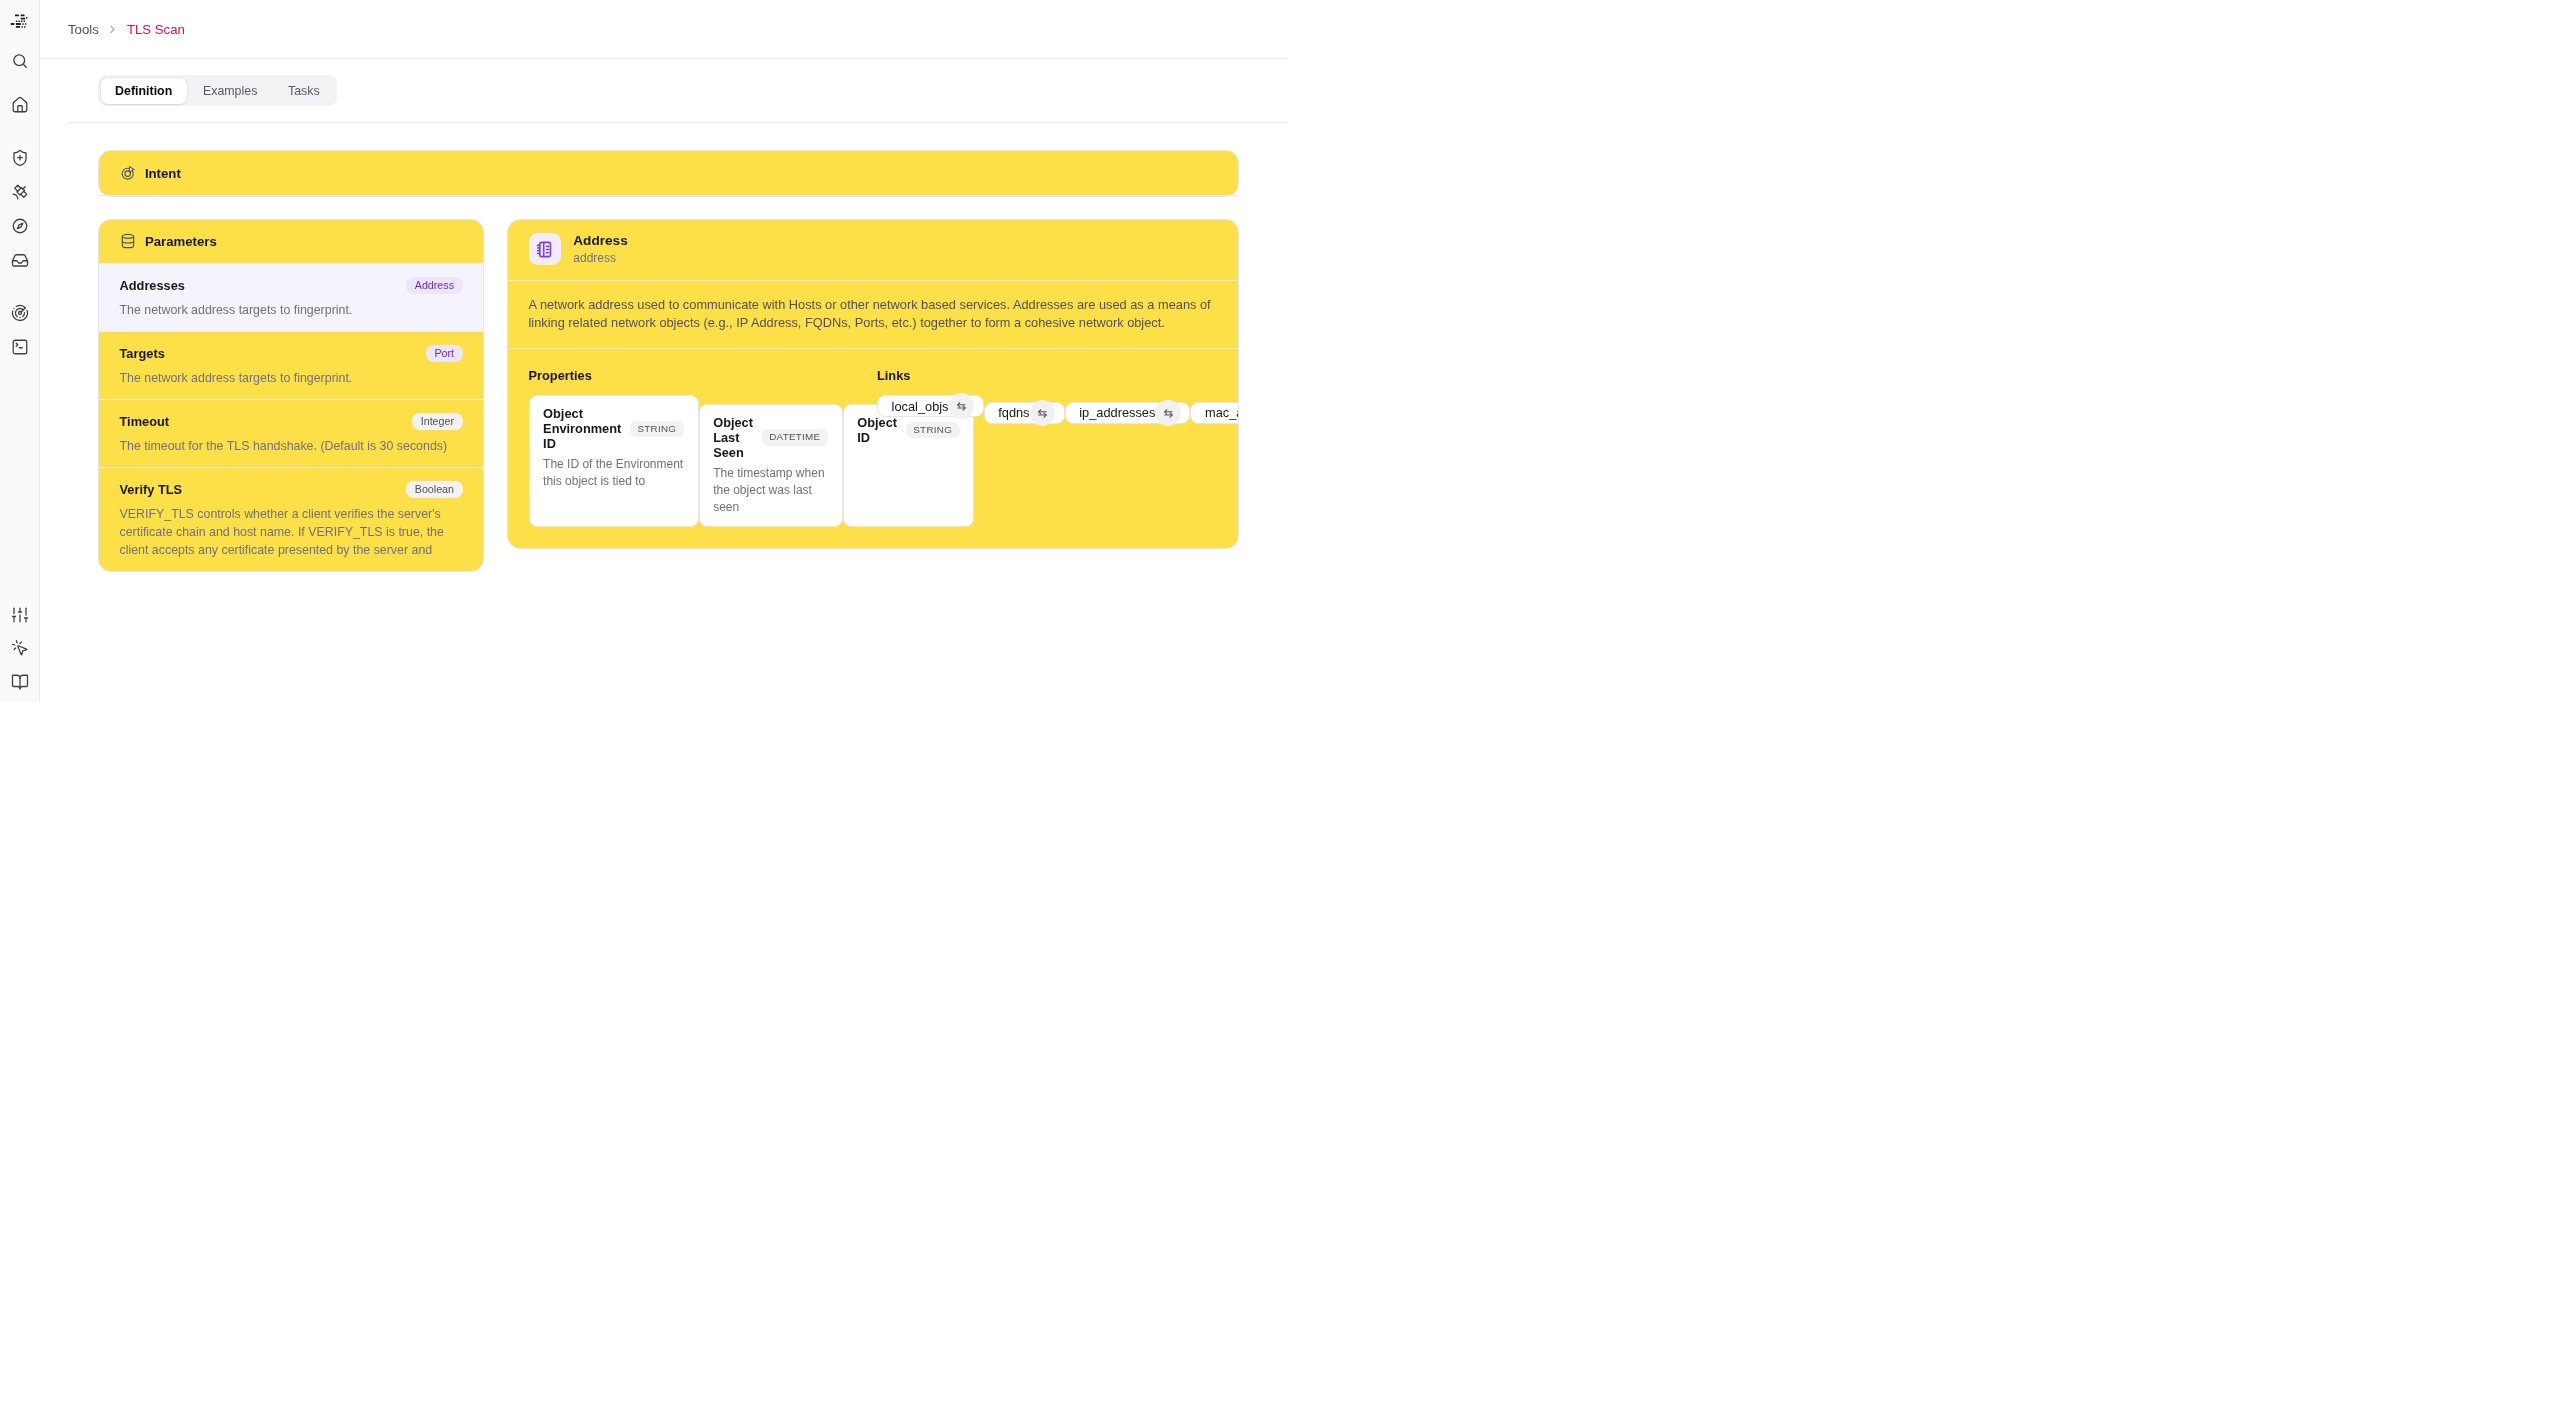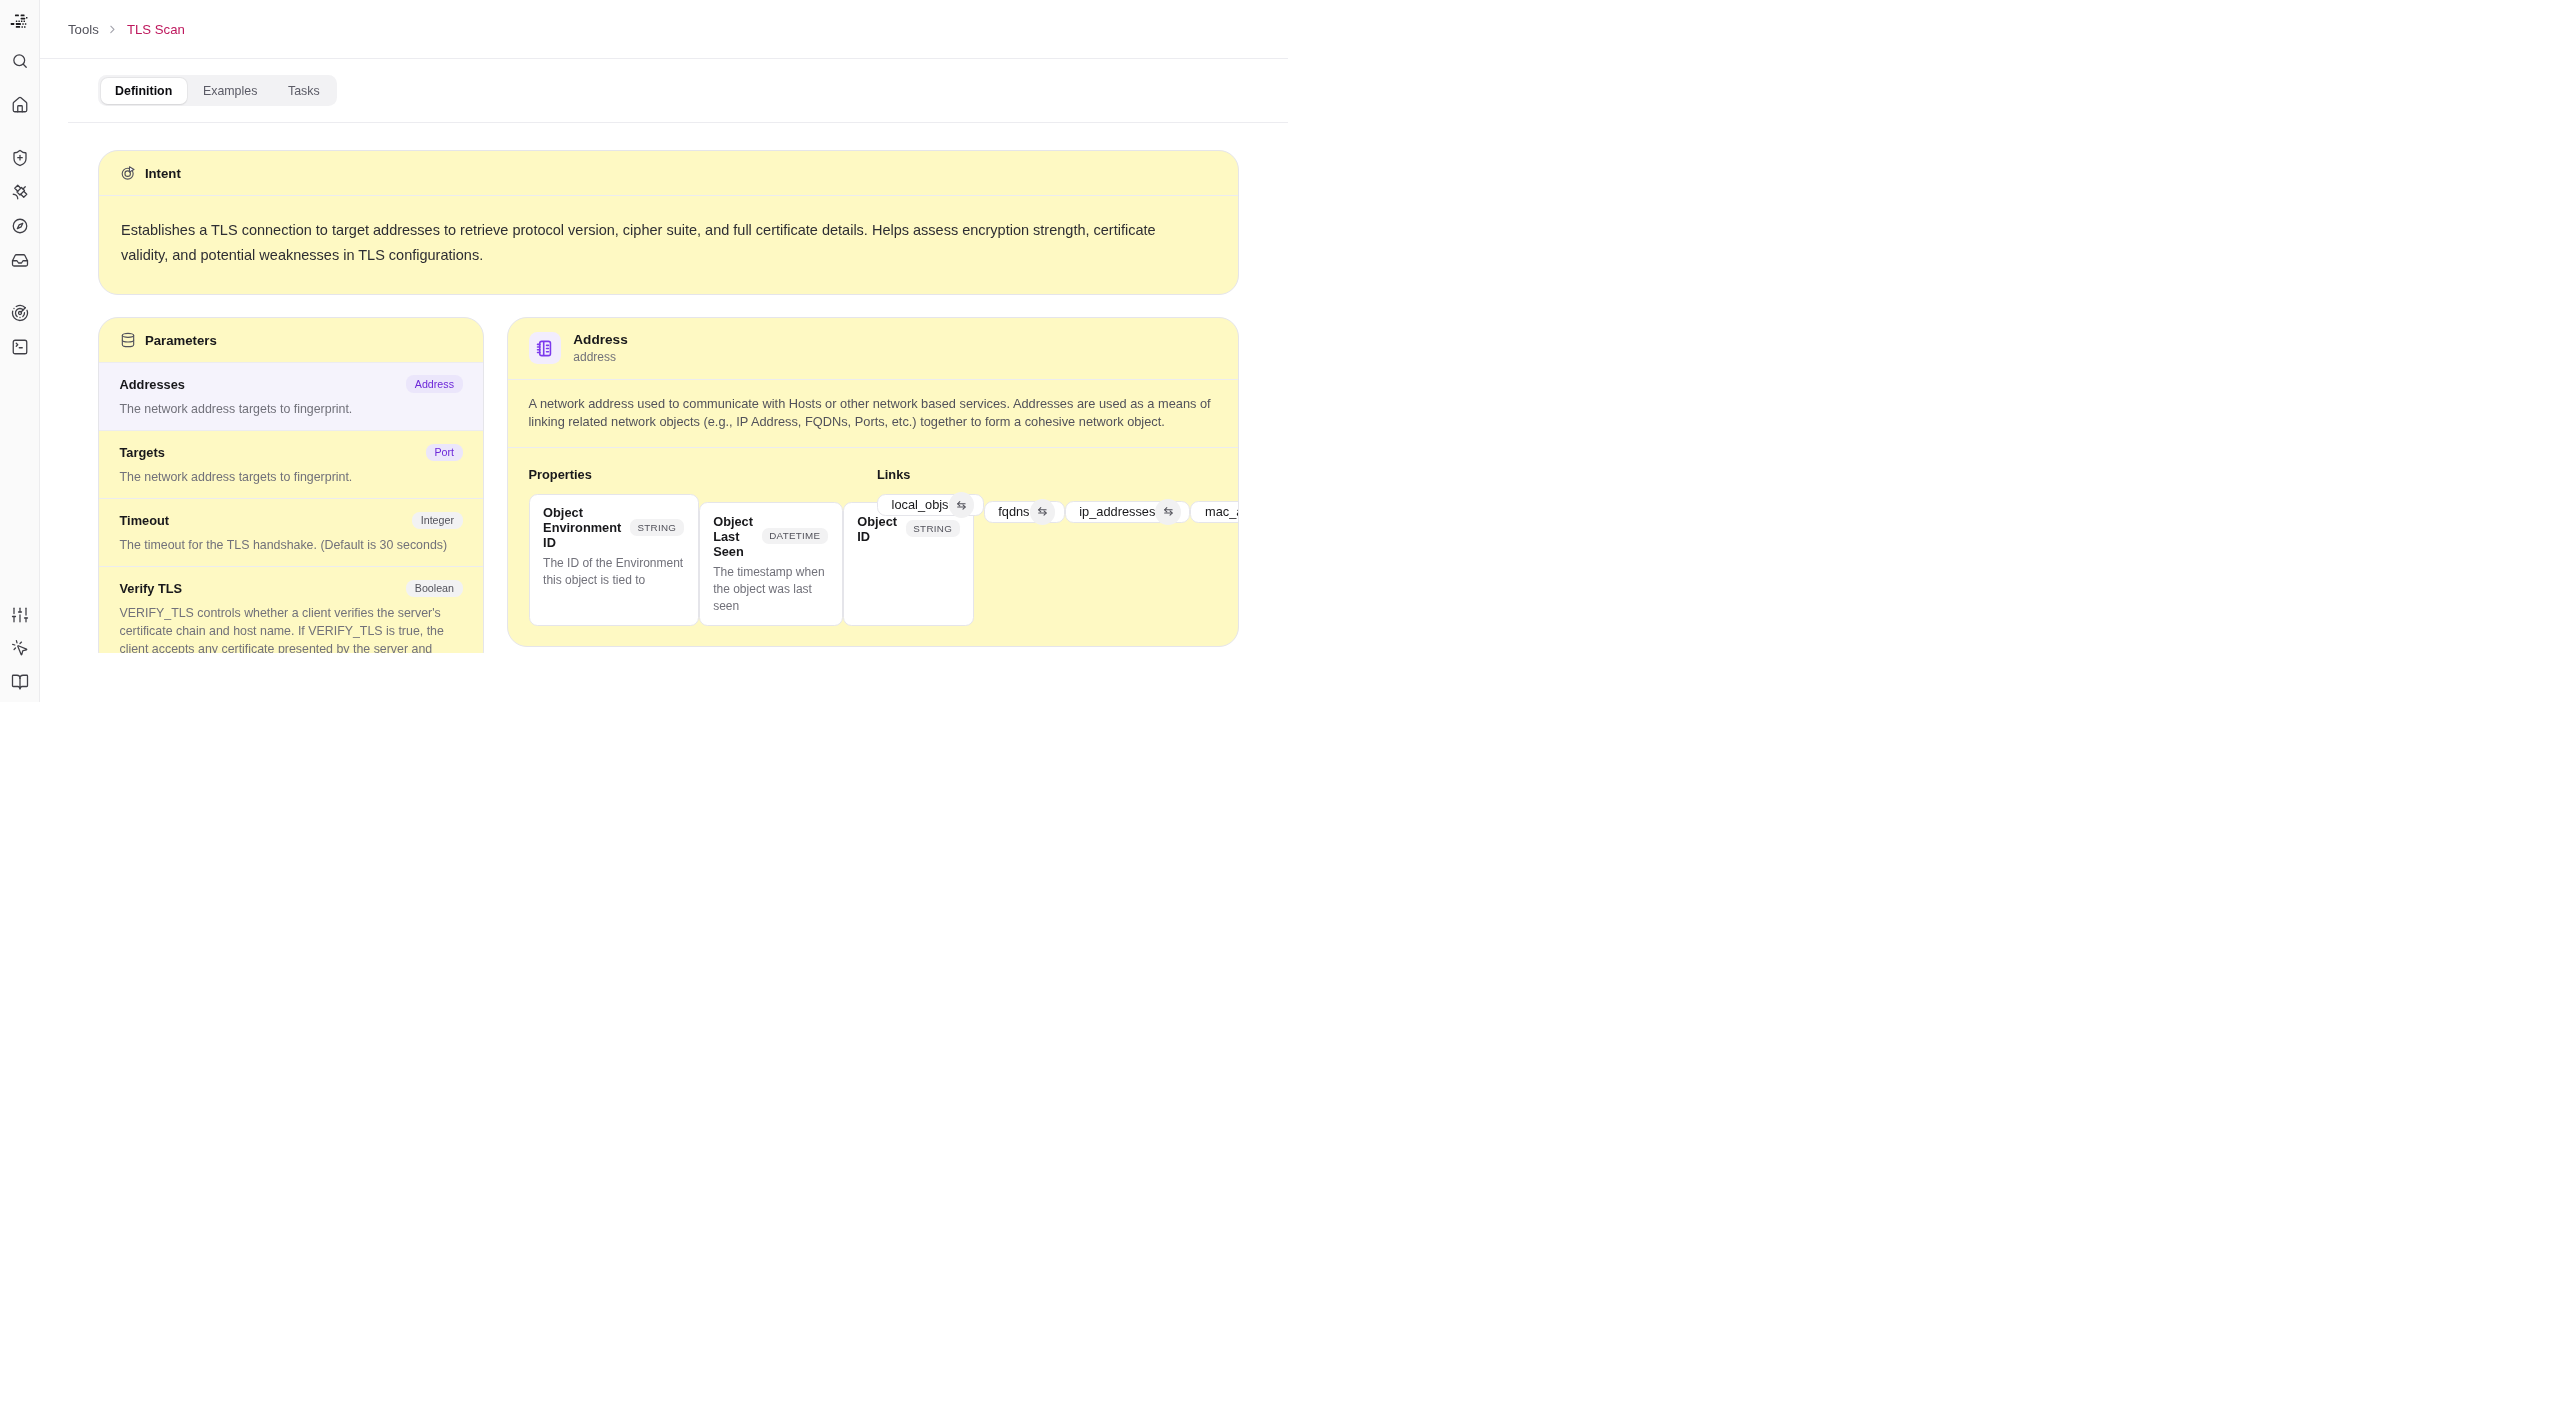--- a/index.html
+++ b/index.html
@@ -35,21 +35,21 @@
   .tab { border:0; background:transparent; border-radius:6.8px; padding:6px 14.5px;
          font-size:12.4px; color:#5b5b66; font-family:inherit; cursor:pointer; }
   .tab.active { background:#fff; color:#0b0b0f; font-weight:700;
                 box-shadow:0 0.9px 1.7px rgba(0,0,0,.09), 0 0 0 0.9px rgba(0,0,0,.03); }
 
   .tabs-divider { height:0.9px; background:#ececf0; margin:15.4px 0 0 28px; }
 
   
   .content-clip { height:531px; overflow:hidden; padding:28px 49px 0 58px; }
 
-  .card { background:#fef9c3; border:0.9px solid #e5e5ea; border-radius:20px; }
+  .card { background:#fde047; border:0.9px solid #e5e5ea; border-radius:13px; }
 
   
   .intent-card { margin-bottom:22px; }
   .card-head { display:flex; align-items:center; gap:9.4px; padding:13.6px 20.5px;
                border-bottom:0.9px solid #ececf0; }
   .card-head .head-icon { color:#52525b; display:flex; }
   .card-head .head-icon svg { width:16px; height:16px; }
   .card-head-title { font-size:13.2px; font-weight:700; color:#18181b; }
   .intent-body { padding:22px 22px 25.6px 22px; }
   .intent-body p { font-size:14.5px; line-height:25.6px; color:#2e2e33; max-width:1083px; }
@@ -244,23 +244,20 @@
         <div class="card-head">
           <span class="head-icon">
             <svg class="stroked" viewBox="0 0 24 24">
                 <circle cx="11.5" cy="13" r="8.2"></circle>
                 <circle cx="11.5" cy="13" r="4.1"></circle>
                 <path d="M14.2 2.6 21 6.6l-6.8 4Z" fill="#ffffff"></path>
               </svg>
           </span>
           <span class="card-head-title">Intent</span>
         </div>
-        <div class="intent-body">
-          <p>Establishes a TLS connection to target addresses to retrieve protocol version, cipher suite, and full certificate details. Helps assess encryption strength, certificate validity, and potential weaknesses in TLS configurations.</p>
-        </div>
       </section>
 
       <div class="columns">
 
         <section class="card params-card">
           <div class="card-head">
             <span class="head-icon">
               <svg class="stroked" viewBox="0 0 24 24">
                   <ellipse cx="12" cy="5" rx="8.5" ry="3"></ellipse>
                   <path d="M3.5 5v14a8.5 3 0 0 0 17 0V5"></path>

